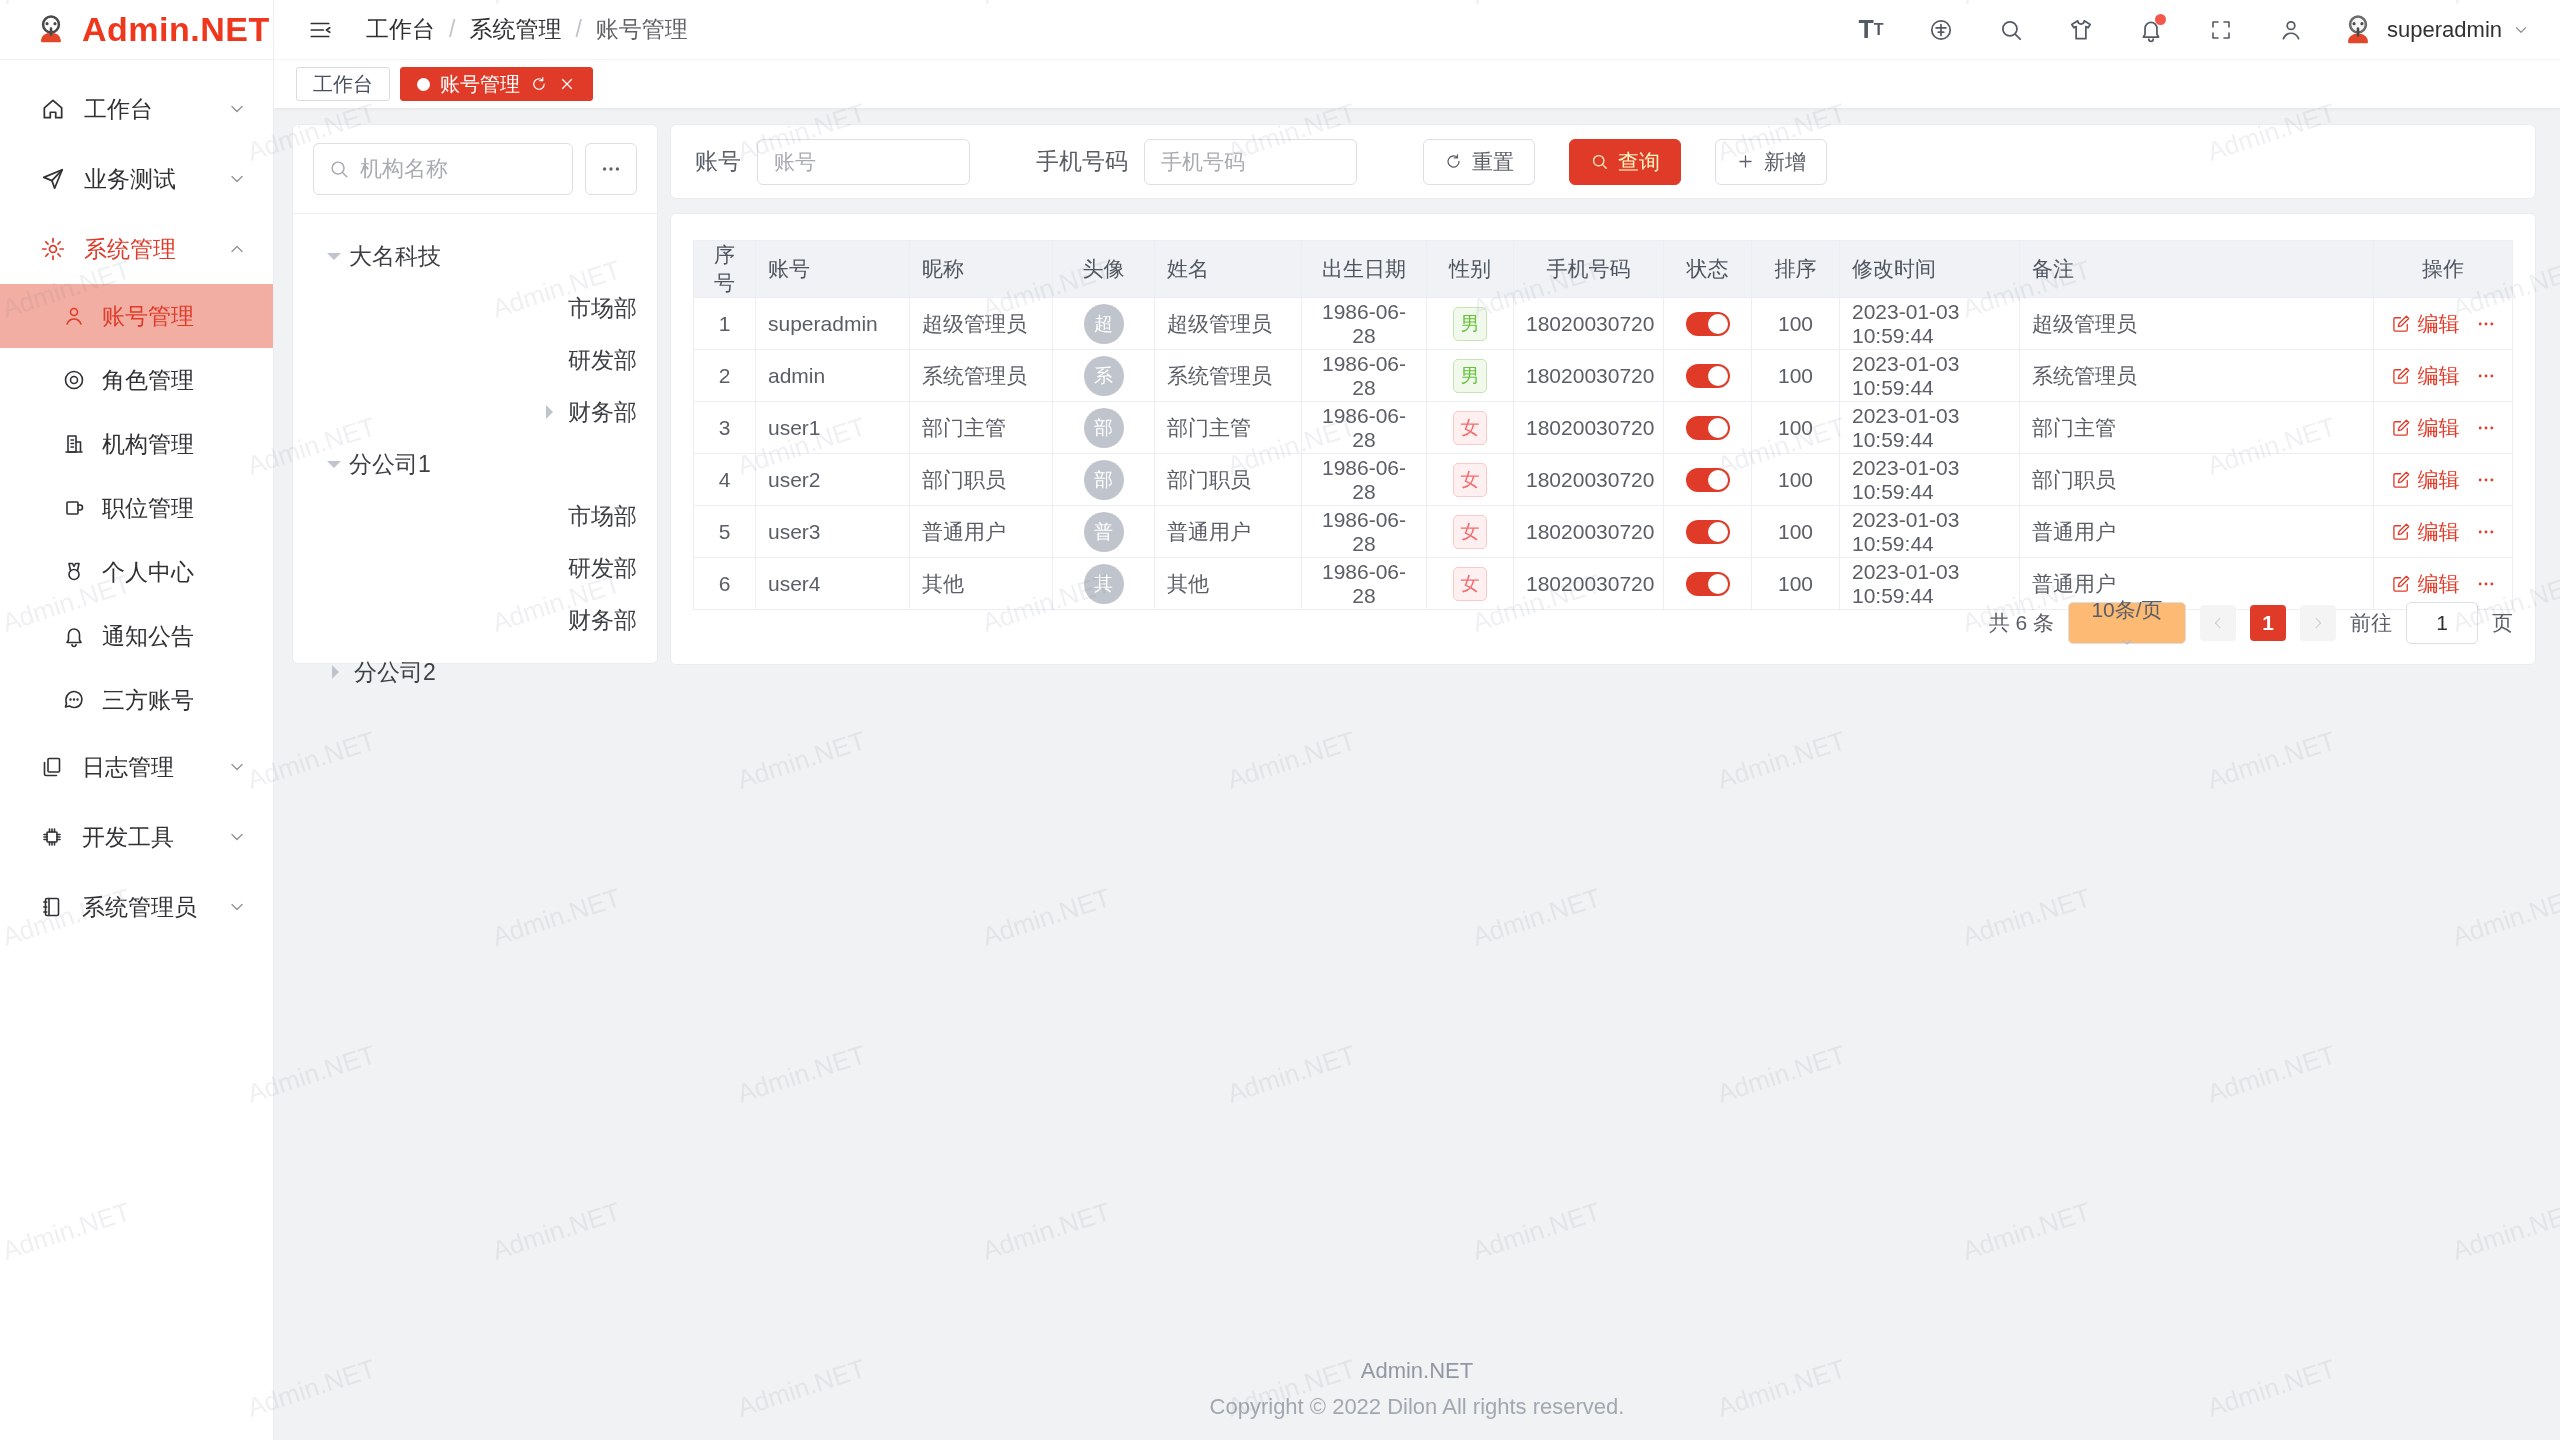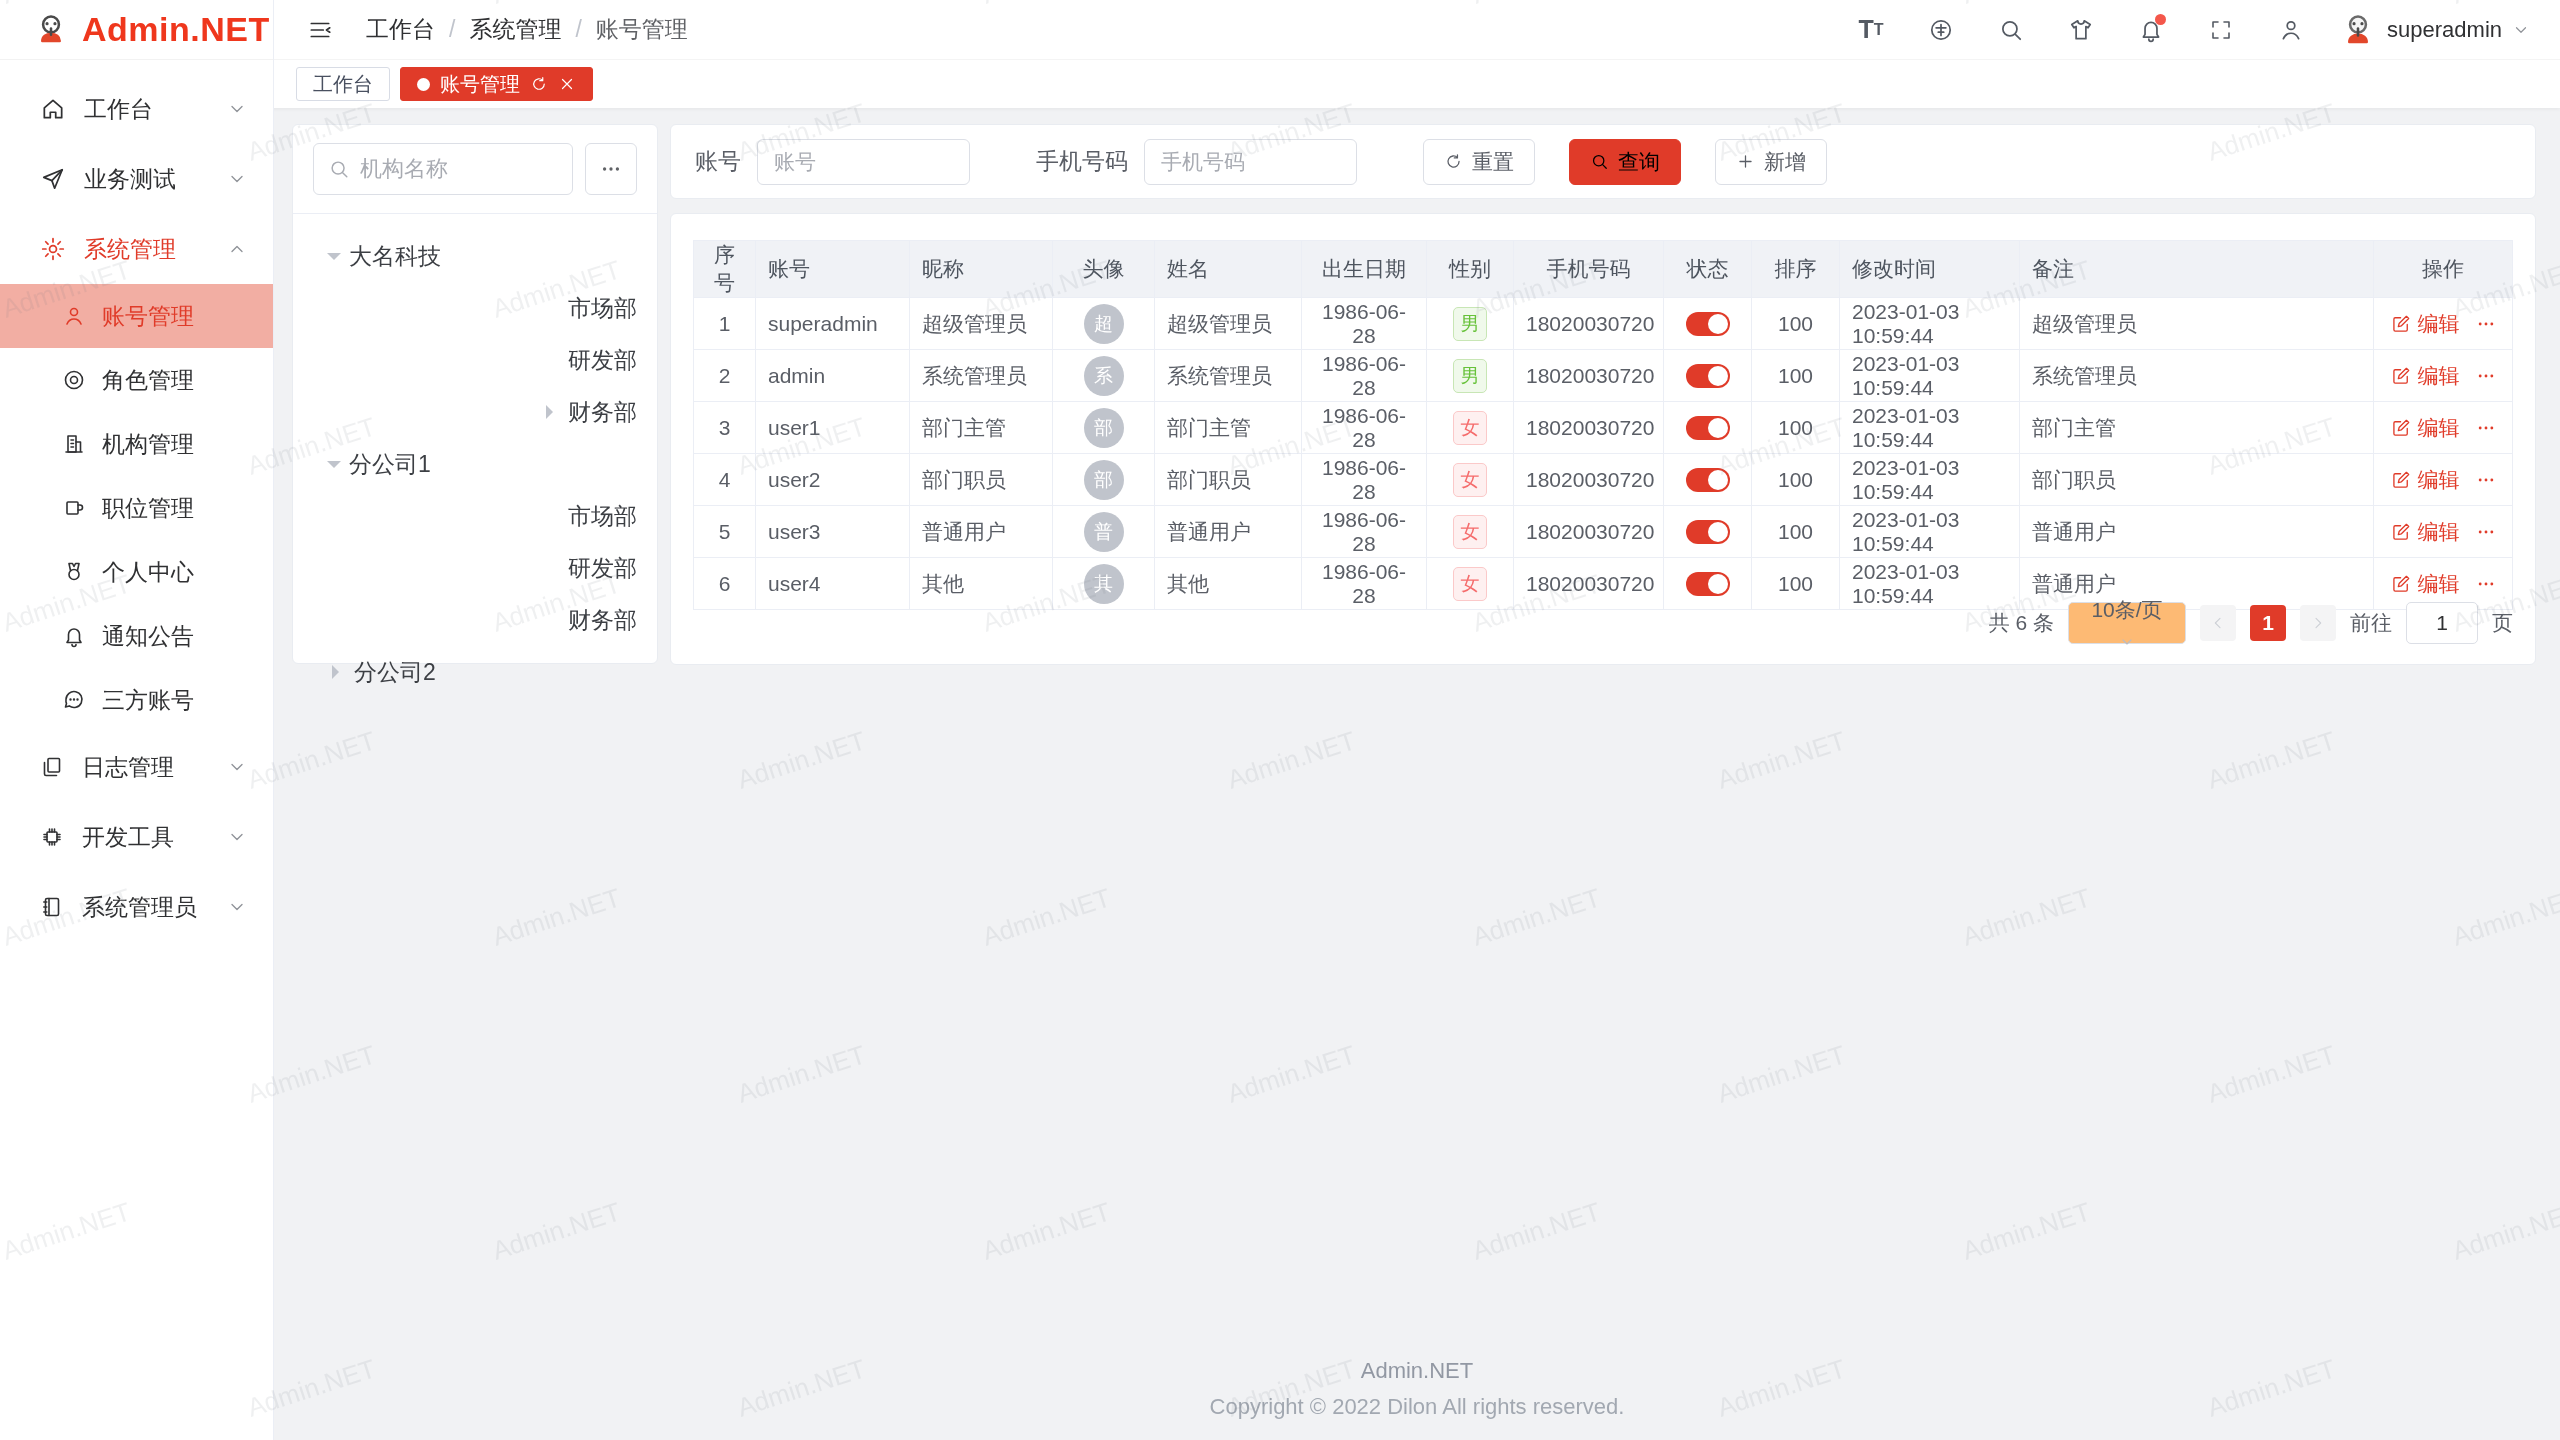--- a/index.html
+++ b/index.html
@@ -65,21 +65,21 @@
 
   
   .right-col { flex:1; display:flex; flex-direction:column; gap:14px; }
   .filter-card { height:75px; background:#fff; border:1px solid #e9ecf1; border-radius:6px; display:flex; align-items:center; padding:0 24px; }
   .f-label { font-size:23px; color:#5a5e66; margin-right:16px; }
   .f-input { width:213px; height:46px; border:1px solid #dcdfe6; border-radius:6px; padding:0 16px; font-size:21px; color:#303133; outline:none; font-family:inherit; }
   .f-input::placeholder { color:#a8abb2; }
   .gap-lg { width:66px; }
   .gap-btn { width:34px; }
   .btn { height:46px; display:inline-flex; align-items:center; justify-content:center; gap:9px; padding:0 20px; border-radius:6px; border:1px solid #dcdfe6; background:#fff; font-size:21px; color:#5a5e66; cursor:pointer; font-family:inherit; }
-  .btn.primary { background:#e03b29; border-color:#e03b29; color:#000000; }
+  .btn.primary { background:#e03b29; border-color:#e03b29; color:#fef9c3; }
 
   
   .table-card { height:452px; background:#fff; border:1px solid #e9ecf1; border-radius:6px; padding:26px 22px 0; position:relative; }
   table.grid { width:100%; border-collapse:collapse; table-layout:fixed; }
   .grid th, .grid td { border:1px solid #ebeef5; font-size:21px; font-weight:normal; padding:0 12px; }
   .grid th { height:48px; background:#f0f2f6; color:#4e555f; text-align:left; }
   .grid td { height:52px; color:#5a5e66; }
   .c { text-align:center !important; }
   .avatar { width:40px; height:40px; border-radius:50%; background:#c0c4cc; color:#fff; font-size:19px; display:inline-flex; align-items:center; justify-content:center; }
   .badge { display:inline-flex; align-items:center; justify-content:center; width:34px; height:34px; border-radius:5px; font-size:19px; }

